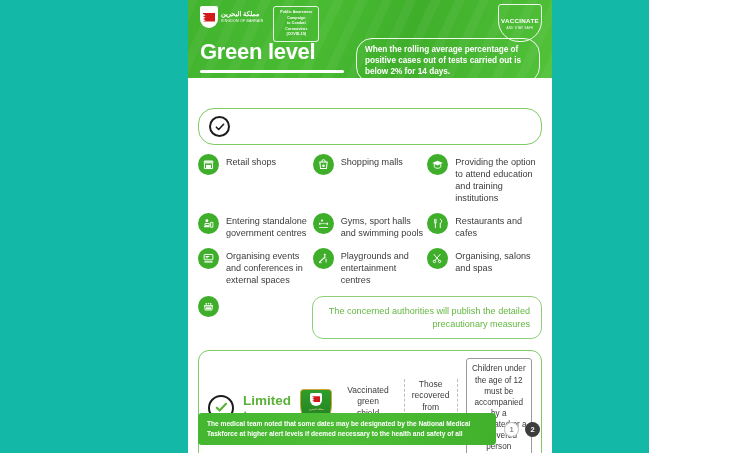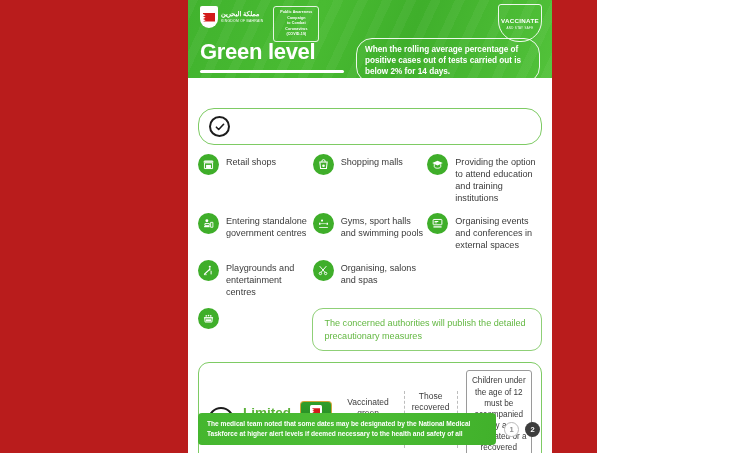--- a/index.html
+++ b/index.html
@@ -2,21 +2,21 @@
 <html><head>
 <meta charset="utf-8">
 <style>
   * { box-sizing: border-box; margin: 0; padding: 0; }
   html, body {
     width: 740px; height: 453px;
     background: #ffffff;
     font-family: "Liberation Sans", sans-serif;
     overflow: hidden;
   }
-  #page { position: relative; width: 597px; height: 453px; background:#b91c1c; }
+  #page { position: relative; width: 649px; height: 453px; background:#14b8a6; }
 
   .sheet {
     position: absolute; left: 188px; top: 0; width: 364px; height: 453px;
     background: #ffffff;
   }
 
   
   .header {
     position: relative; width: 364px; height: 78px;
     background: linear-gradient(110deg, #41b32e 0%, #49bb32 35%, #3faf2b 60%, #52c23a 100%);
@@ -91,21 +91,21 @@
     flex:0 0 auto; width: 21px; height: 21px; border-radius:50%;
     background:#3fae2a; display:flex; align-items:center; justify-content:center;
   }
   .ico svg { display:block; }
   .cell-label { font-size: 9.1px; line-height: 1.32; color:#3b3b3b; padding-top:2px; }
 
   .note-box {
     border:1px solid #8fd077; border-radius: 11px; padding: 8px 11px;
     width: 230px; align-self:flex-start;
   }
-  .note-box span { font-size: 9.1px; line-height:1.4; color:#63b842; display:block; }
+  .note-box span { font-size: 9.1px; line-height:1.4; color:#63b842; display:block;text-align:right; }
 
   .row-note { display:flex; gap:0; margin-top: 1px; }
   .row-note .cell { width: 33.33%; margin-bottom: 0; }
 
   
   .limited {
     margin-top: 11px; border:1px solid #7ecb64; border-radius: 11px;
     display:flex; align-items:center; padding: 7px 9px; gap: 8px;
   }
   .limited-head { display:flex; align-items:center; gap:9px; width: 130px; }
@@ -259,20 +259,29 @@
             <svg width="13" height="13" viewBox="0 0 16 16">
                 <path d="M2.5 7.2h1.8v2.2H2.5zM11.7 7.2h1.8v2.2h-1.8z" fill="#fff"></path>
                 <path d="M4.3 7.9h7.4v.8H4.3z" fill="#fff"></path>
                 <circle cx="6.2" cy="4.4" r="1.3" fill="#fff"></circle>
                 <path d="M2.6 12.4h10.8v1H2.6z" fill="#fff"></path>
               </svg>
           </span>
           <span class="cell-label">Gyms, sport halls and swimming pools</span>
         </div>
 
+        <div class="cell">
+          <span class="ico">
+            <svg width="13" height="13" viewBox="0 0 16 16">
+                <path d="M4.6 2.8v4.4M6.2 2.8v4.4M5.4 7.2v6" stroke="#fff" stroke-width="1.2" fill="none" stroke-linecap="round"></path>
+                <path d="M11.4 2.8c1.4 0 1.9 1.4 1.6 3.2-.2 1.1-.9 1.4-1.6 1.4v5.8" stroke="#fff" stroke-width="1.2" fill="none" stroke-linecap="round"></path>
+              </svg>
+          </span>
+          <span class="cell-label">Restaurants and cafes</span>
+        </div>
 
         <div class="cell">
           <span class="ico">
             <svg width="13" height="13" viewBox="0 0 16 16">
                 <rect x="2.6" y="3" width="10.8" height="6.6" rx=".8" fill="none" stroke="#fff" stroke-width="1.2"></rect>
                 <path d="M4.4 5h4.6v1H4.4zM4.4 6.8h3.2v.9H4.4z" fill="#fff"></path>
                 <path d="M3 11.4h10v1.6H3z" fill="#fff"></path>
               </svg>
           </span>
           <span class="cell-label">Organising events and conferences in external spaces</span>

